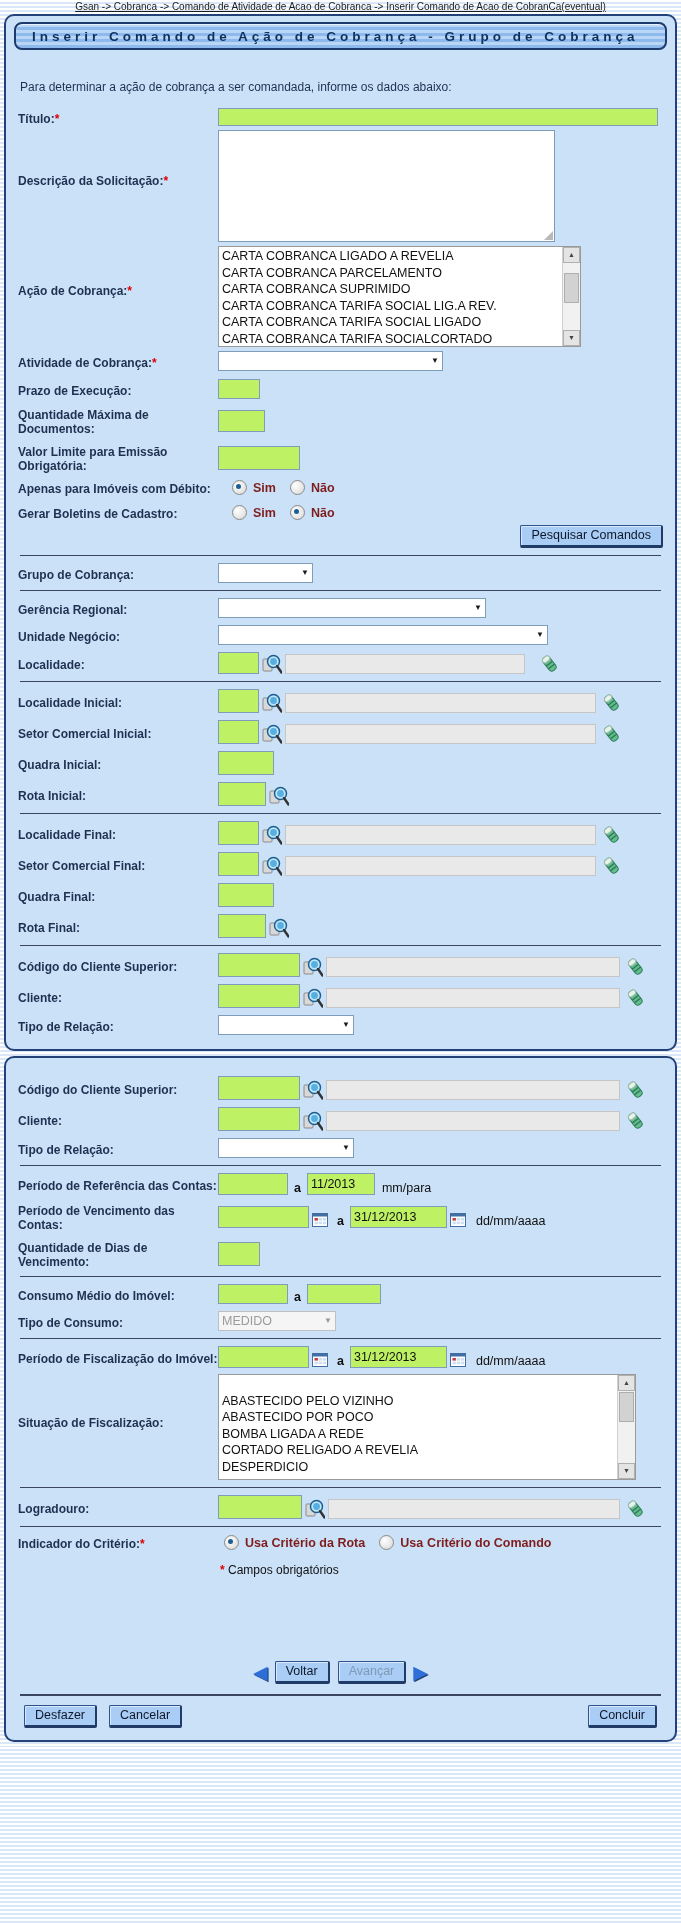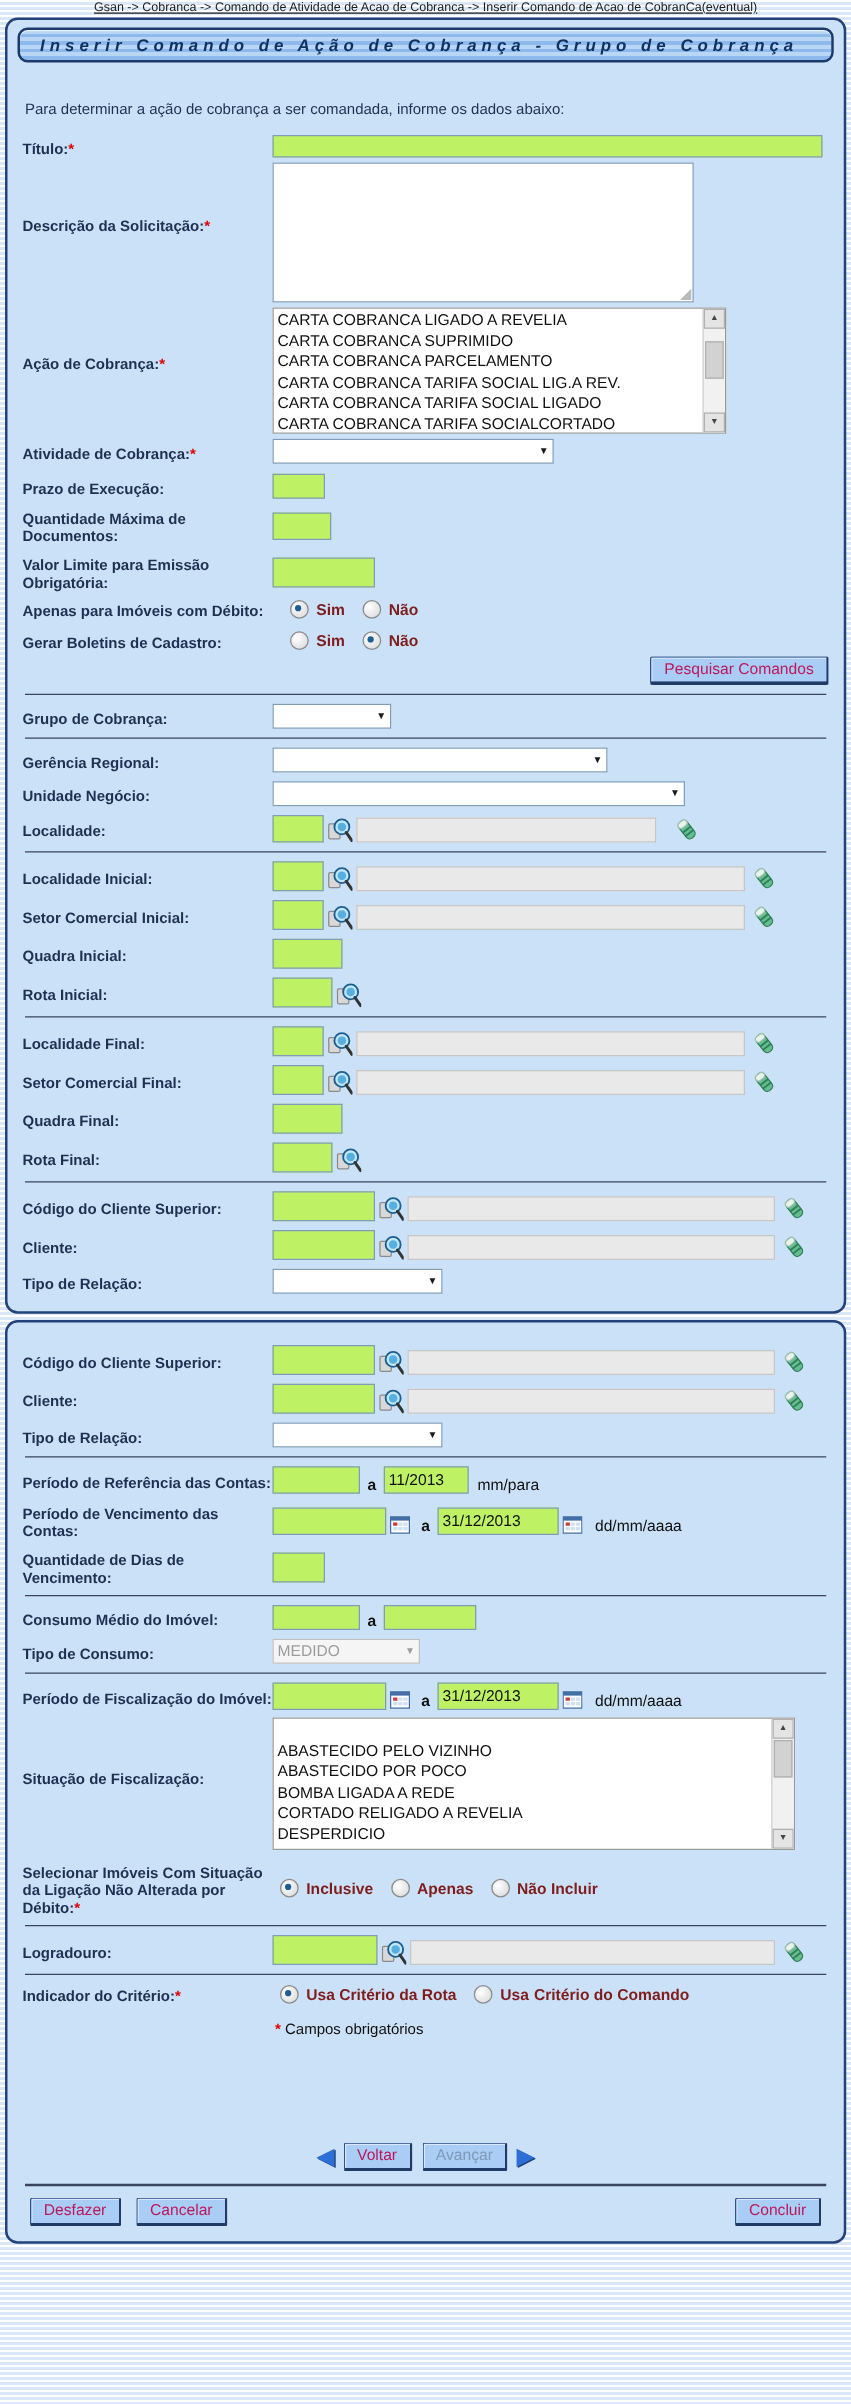--- a/index.html
+++ b/index.html
@@ -24,21 +24,21 @@
     border:2px solid #1d3a6d;
     border-radius:8px;
     height:24px;
     display:flex;align-items:center;
     padding-left:16px;
     background:repeating-linear-gradient(to bottom,#b9d6f4 0 3px,#8db9ec 3px 6px);
     box-shadow:inset 0 1px 0 #e8f2fd;
     margin:2px 2px 0 2px;
   }
   .titlebar span{
-    font-size:13.5px;font-weight:bold;letter-spacing:4px;color:#10305f;white-space:nowrap;font-style:italic;
+    font-size:13.5px;font-weight:bold;letter-spacing:4px;color:#10305f;white-space:nowrap;
   }
   .form{padding:4px 6px 0 6px;}
   .intro{font-size:12px;color:#1f3050;margin:26px 0 14px 2px;}
   .r{display:flex;align-items:flex-start;margin:4px 0;}
   .r.c{align-items:center;}
   .lb{
     width:200px;min-width:200px;font-size:12px;font-weight:bold;color:#1f3050;
     line-height:14px;padding-top:3px;box-sizing:border-box;
   }
   .fd{flex:1;display:flex;align-items:flex-end;flex-wrap:nowrap;}
@@ -82,21 +82,21 @@
     background:radial-gradient(circle at 35% 35%,#ffffff,#d5d5d5);
     display:inline-block;position:relative;flex:none;
   }
   .radio.on::after{
     content:"";position:absolute;left:3px;top:3px;width:5px;height:5px;border-radius:50%;
     background:#1d5e94;
   }
   .rl{font-size:12.5px;font-weight:bold;color:#7f1d1d;margin:0 14px 0 6px;white-space:nowrap;}
   .rl.plain{font-weight:bold;}
   .btn{
-    background:#a9cdf4;color:#be185d;font-size:12.5px;font-family:"Liberation Sans",sans-serif;
+    background:#a9cdf4;color:#0f172a;font-size:12.5px;font-family:"Liberation Sans",sans-serif;
     border:1px solid #30528a;border-right:2px solid #1f3b66;border-bottom:3px solid #1f3b66;
     border-radius:2px;padding:2px 10px 3px 10px;cursor:pointer;white-space:nowrap;
     box-shadow:inset 1px 1px 0 #d9e9fb;
   }
   .btn.dis{color:#8099b8;cursor:default;}
   .filebtn{
     background:#ededed;color:#111;font-size:12px;
     border:1px solid #8a8a8a;border-radius:3px;padding:3px 9px;
     box-shadow:inset 1px 1px 0 #ffffff, inset -1px -1px 0 #a8a8a8;cursor:pointer;white-space:nowrap;
   }
@@ -168,22 +168,22 @@
           </div>
         </div>
     </div>
 
     <div class="r">
       <div class="lb" style="padding-top:38px"><span>Ação de Cobrança:</span><span class="req">*</span></div>
       <div class="fd">
         <div class="lst" style="width:363px;height:101px">
           <ul>
             <li>CARTA COBRANCA LIGADO A REVELIA</li>
+            <li>CARTA COBRANCA PARCELAMENTO</li>
             <li>CARTA COBRANCA SUPRIMIDO</li>
-            <li>CARTA COBRANCA PARCELAMENTO</li>
             <li>CARTA COBRANCA TARIFA SOCIAL LIG.A REV.</li>
             <li>CARTA COBRANCA TARIFA SOCIAL LIGADO</li>
             <li>CARTA COBRANCA TARIFA SOCIALCORTADO</li>
           </ul>
           <div class="sb">
             <div class="sbb up">▲</div>
             <div class="sbt" style="top:26px"></div>
             <div class="sbb dn">▼</div>
           </div>
         </div>
@@ -537,31 +537,20 @@
           </ul>
           <div class="sb">
             <div class="sbb up">▲</div>
             <div class="sbt" style="top:17px"></div>
             <div class="sbb dn">▼</div>
           </div>
         </div>
       </div>
     </div>
 
-    <div class="r c" style="margin-top:8px">
-      <div class="lb"><span>Selecionar Imóveis Com Situação da Ligação Não Alterada por Débito:</span><span class="req">*</span></div>
-      <div class="fd" style="padding-left:6px">
-        <span class="radio on"></span>
-          <span class="rl">Inclusive</span>
-        <span class="radio"></span>
-          <span class="rl">Apenas</span>
-        <span class="radio"></span>
-          <span class="rl">Não Incluir</span>
-      </div>
-    </div>
 
 
     <hr class="sep">
 
     <div class="r c">
       <div class="lb"><span>Logradouro:</span></div>
       <div class="fd">
         <input class="ti" style="width: 84px; height: 24px;" value="">
         <svg class="ic" width="20" height="20">
             <use href="#i-mag"></use>

